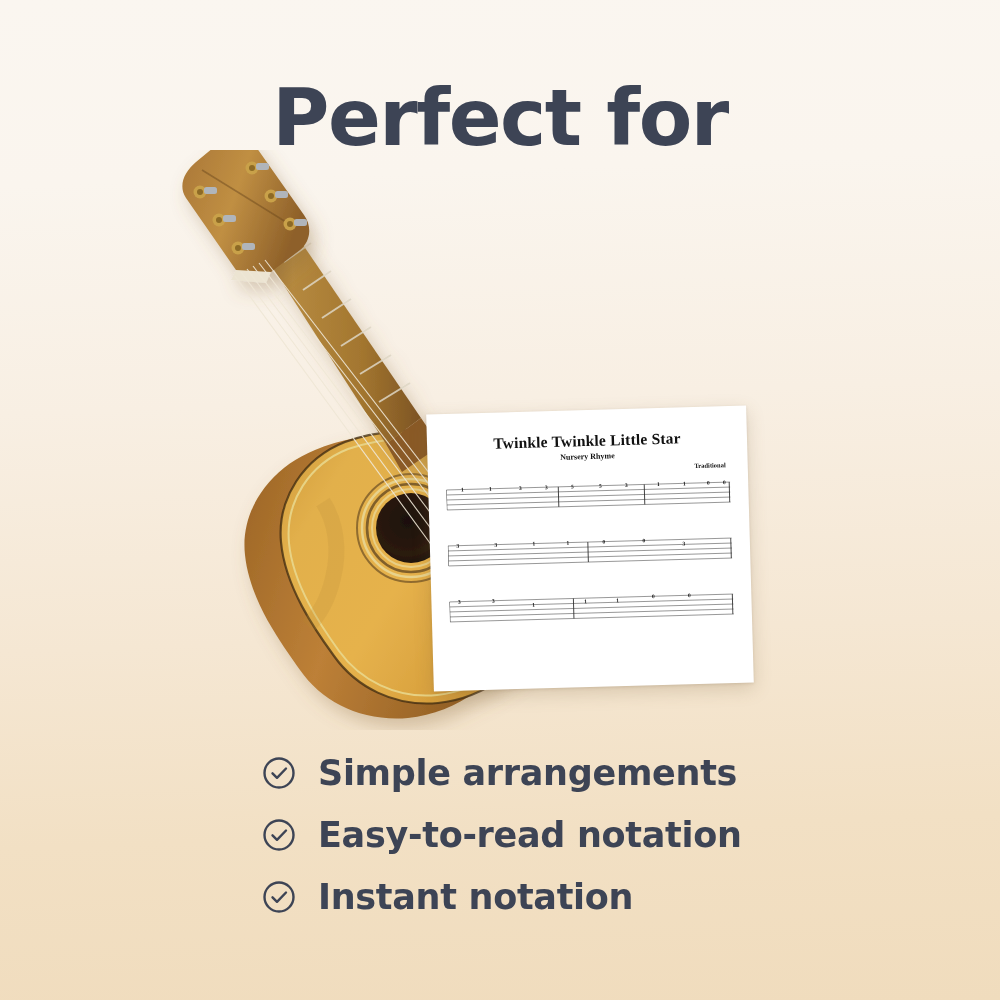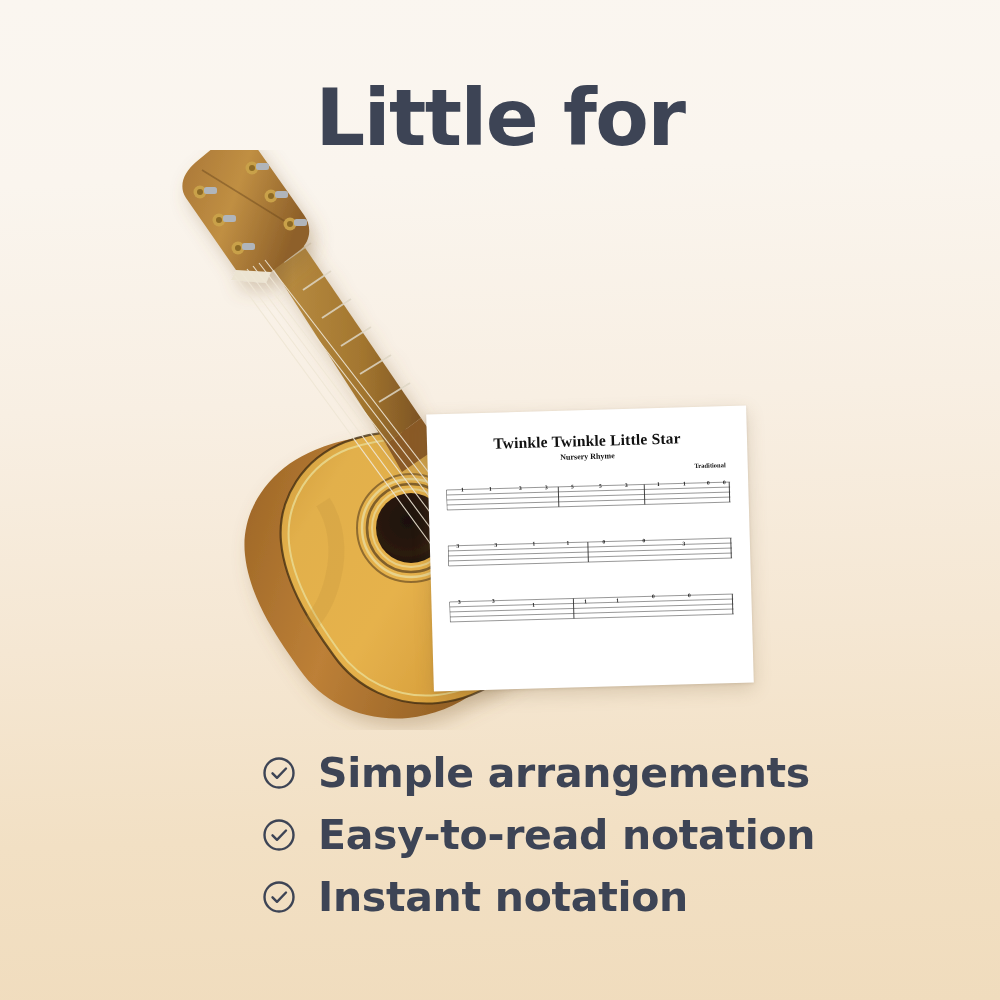--- a/index.html
+++ b/index.html
@@ -110,32 +110,32 @@
     width: 34px;
     height: 34px;
     flex: 0 0 34px;
     margin-right: 22px;
   }
   .feature .check svg { display: block; }
   .feature .flabel {
     color: #3d4455;
     font-family: "DejaVu Sans", sans-serif;
     font-weight: bold;
-    font-size: 41px;
+    font-size: 35px;
     letter-spacing: -0.3px;
     white-space: nowrap;
   }
 </style>
 </head>
 <body>
 
 <div id="poster">
 
   <div class="headline">
-    <span class="ln">Little for</span>
+    <span class="ln">Perfect for</span>
   </div>
 
   <div id="guitar">
     <svg viewBox="0 0 470 580" xmlns="http://www.w3.org/2000/svg">
       <defs>
         <linearGradient id="topGrad" x1="0" y1="0" x2="1" y2="0.6">
           <stop offset="0%" stop-color="#cf9a37"></stop>
           <stop offset="22%" stop-color="#e2b04c"></stop>
           <stop offset="55%" stop-color="#e6b24c"></stop>
           <stop offset="85%" stop-color="#d79f3c"></stop>

